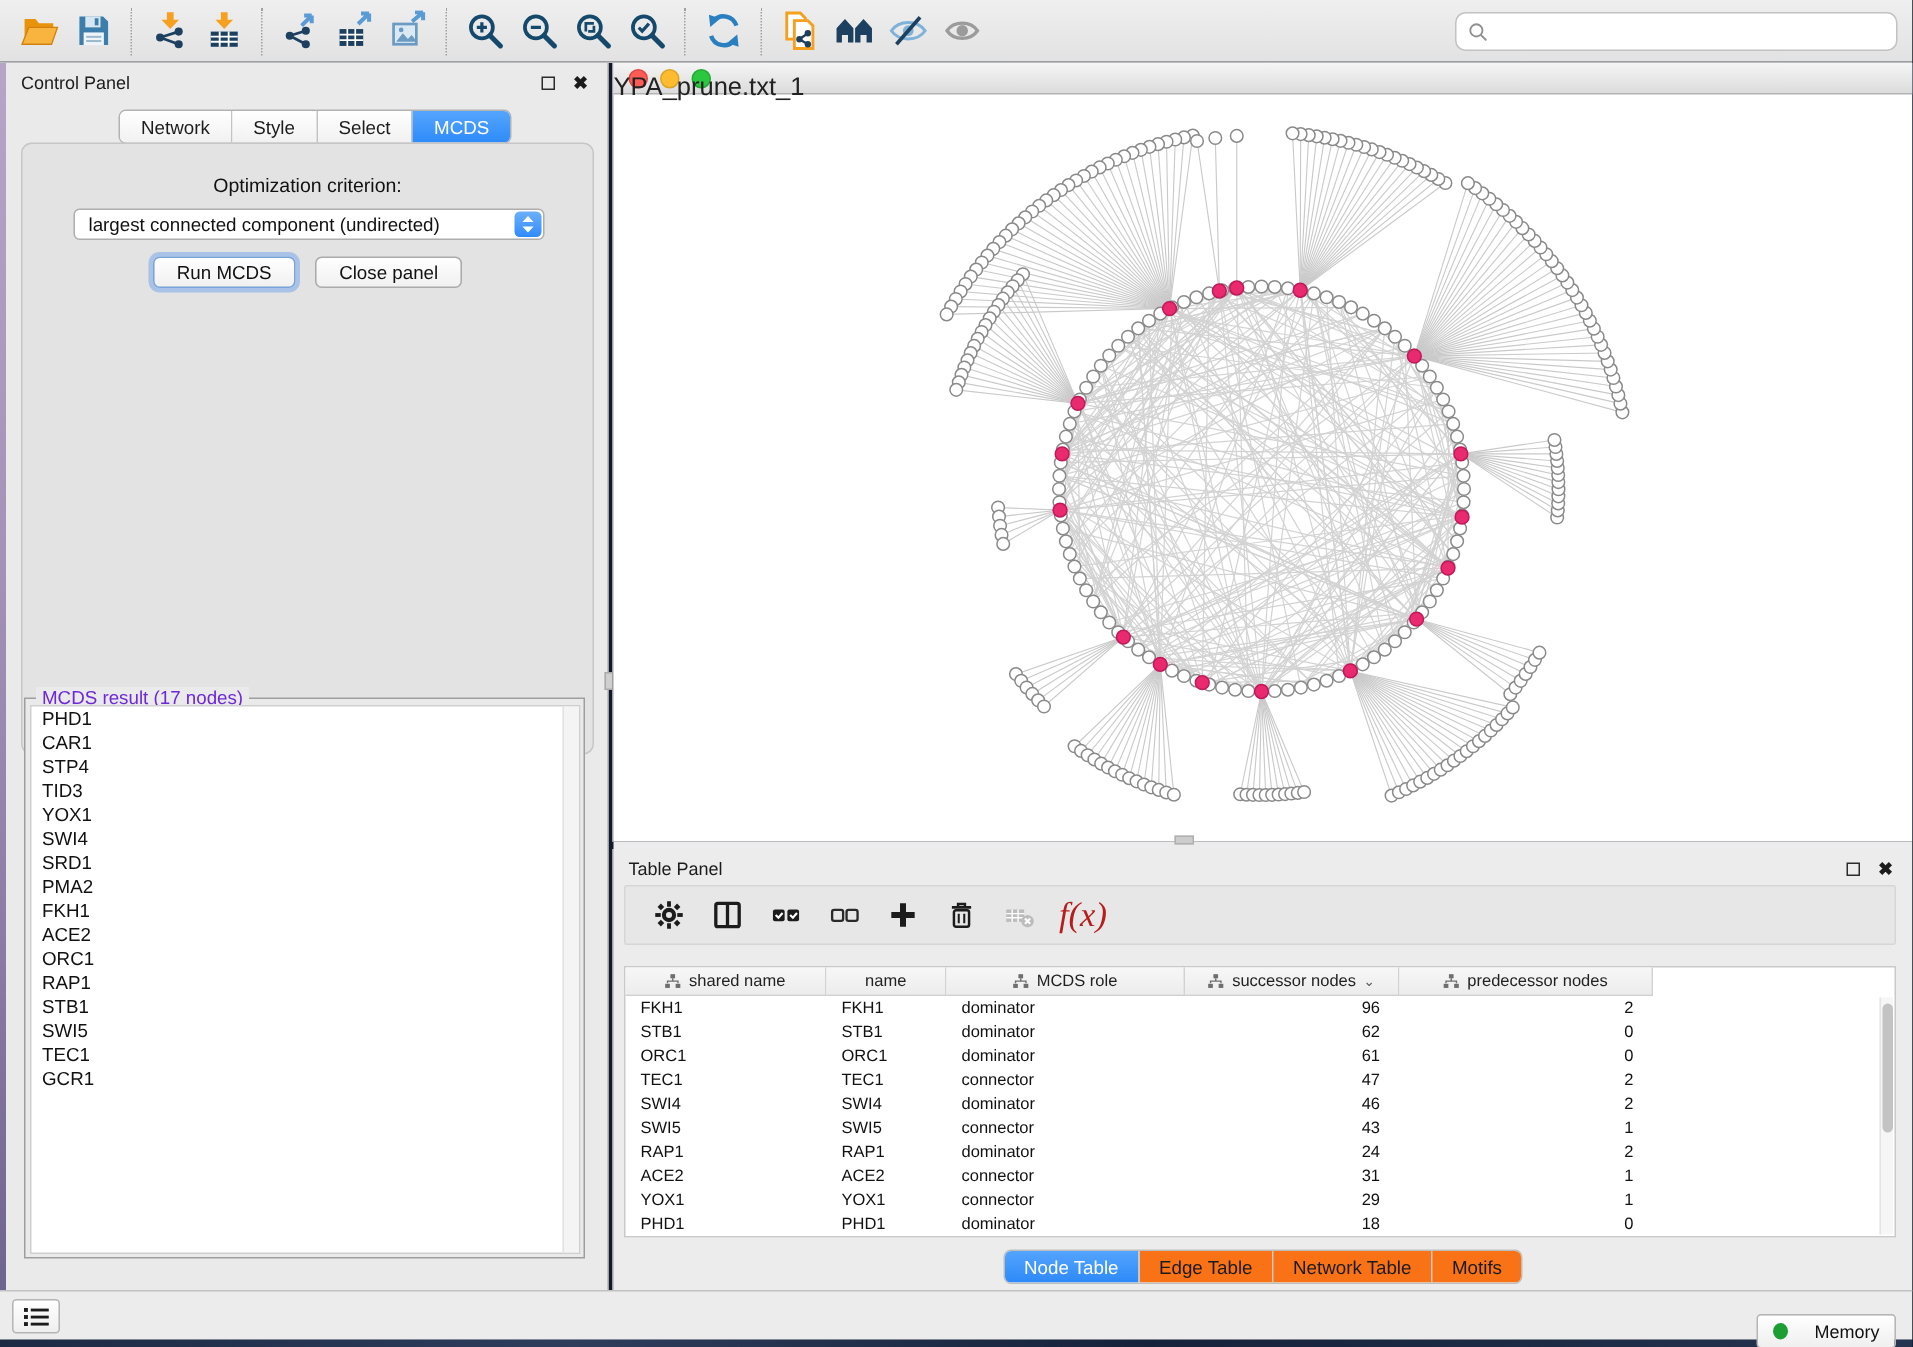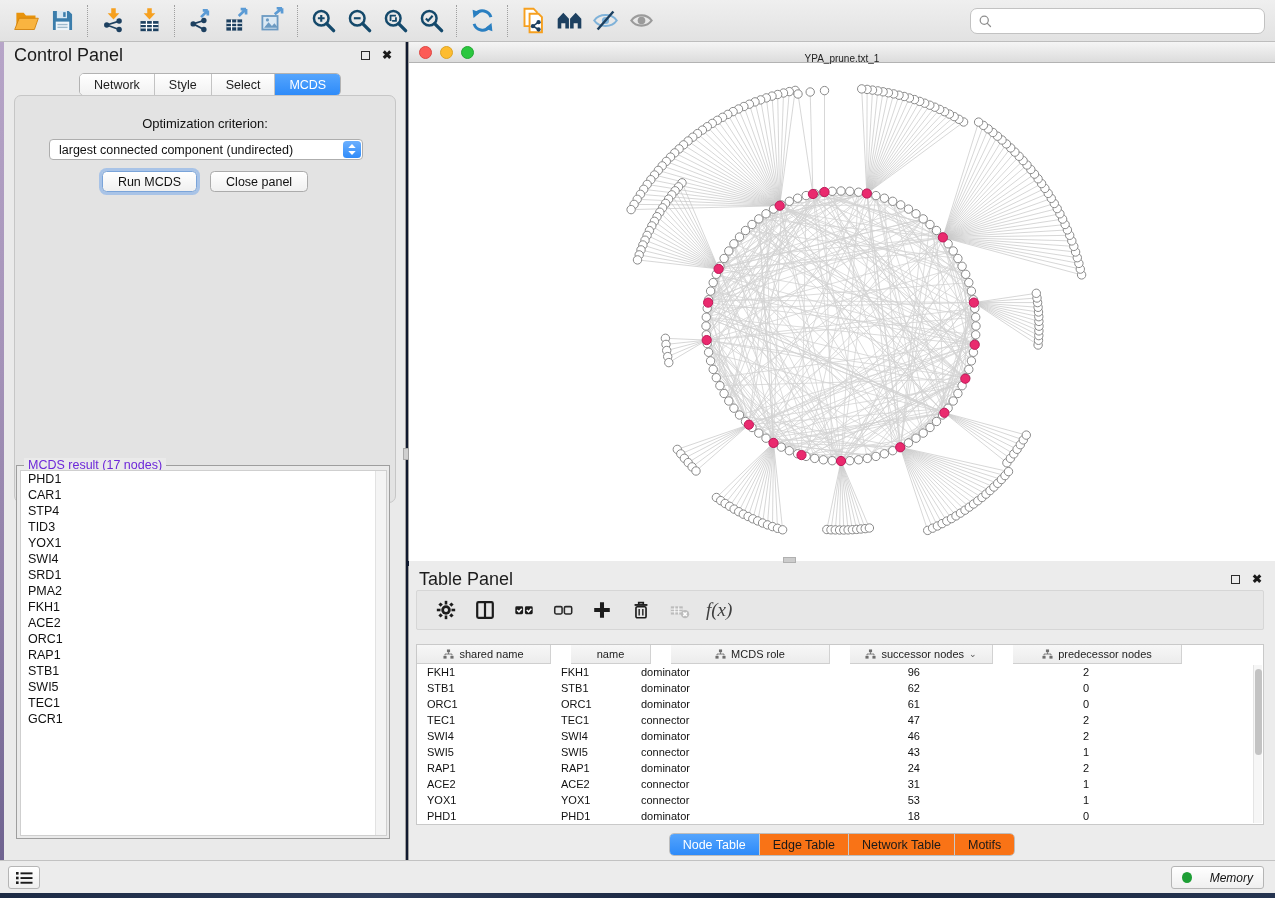--- a/index.html
+++ b/index.html
@@ -21,21 +21,21 @@
   .tbtn svg { width:27px; height:27px; }
   .tsep { width:1px; height:32px; margin:0 7px; border-left:1px dotted #9f9f9f; }
   #search-wrap { position:absolute; right:10px; top:8px; width:295px; height:26px;
     background:#fff; border:1px solid #c2c2c2; border-radius:7px; display:flex; align-items:center; padding-left:7px; }
   #search-wrap svg { width:15px; height:15px; }
   #search-input { border:none; outline:none; flex:1; height:22px; font-size:12px; background:transparent; }
 
   
   #control-panel { left:4px; top:42px; width:402px; height:818px; background:#eaeaea; border-right:1px solid #9f9f9f; }
   .panel-head { height:26px; display:flex; align-items:center; padding:0 10px; }
-  .panel-title { font-size:18px; color:#1c1c1c; }
+  .panel-title { font-size:12px; color:#1c1c1c; }
   .panel-head .spacer { flex:1; }
   .mini-icon { width:16px; height:16px; display:flex; align-items:center; justify-content:center; margin-left:6px; }
   .float-glyph { width:9px; height:9px; border:1.6px solid #2b2b2b; background:transparent; }
   .close-glyph { font-size:12px; font-weight:bold; color:#1b1b1b; line-height:1; }
 
   #cp-tabs { position:absolute; left:75px; top:31px; display:flex; border:1px solid #b2b2b2; border-radius:5px; overflow:hidden; background:#fdfdfd; }
   .cp-tab { height:21px; padding:0 14px; display:flex; align-items:center; font-size:12.5px; color:#1d1d1d;
     background:linear-gradient(180deg,#ffffff,#f1f1f1); border-right:1px solid #c3c3c3; }
   .cp-tab:last-child { border-right:none; }
   .cp-tab.selected { background:linear-gradient(180deg,#55a5fd,#2e8bf9); color:#fff; }
@@ -66,33 +66,33 @@
   #h-knob { left:783px; top:557px; width:13px; height:6px; background:#cccccc; border:1px solid #b0b0b0; }
 
   
   #net-window { left:408px; top:42px; width:867px; height:519px; background:#fff; border-left:1px solid #9f9f9f; }
   #net-titlebar { height:21px; background:linear-gradient(180deg,#f5f5f5,#dcdcdc); border-bottom:1px solid #b3b3b3;
     display:flex; align-items:center; position:relative; }
   .tl { width:13px; height:13px; border-radius:50%; margin-left:8px; }
   .tl.red { background:#fc5b56; border:1px solid #dd4742; margin-left:10px; }
   .tl.yellow { background:#fdbc2f; border:1px solid #dda423; }
   .tl.green { background:#2bc73f; border:1px solid #22a834; }
-  #net-title { position:absolute; left:0; width:100%; text-align:center; font-size:10px; color:#222;margin-top:12px; }
+  #net-title { position:absolute; left:0; width:100%; text-align:left; font-size:17px; color:#222;margin-top:12px; }
   #graph-svg { display:block; }
 
   
   #table-panel { left:408px; top:566px; width:867px; height:294px; background:#ececec; border-left:1px solid #9f9f9f; }
   #tp-toolbar { position:absolute; left:7px; top:24px; width:848px; height:40px; background:#e7e7e7;
     border:1px solid #d6d6d6; border-radius:2px; display:flex; align-items:center; padding-left:14px; gap:9px; }
   .tp-ic { width:30px; height:30px; display:flex; align-items:center; justify-content:center; }
   .tp-ic svg { width:22px; height:22px; }
-  .fx-label { font-size:19px; font-style:italic; font-family:"Liberation Serif", serif; color:#404040; padding-left:2px; }
+  .fx-label { font-size:23px; font-style:italic; font-family:"Liberation Serif", serif; color:#b91c1c; padding-left:2px; }
 
   #node-table { position:absolute; left:7px; top:78px; width:848px; height:181px; background:#fff; border:1px solid #c9c9c9; }
-  #thead { display:flex; height:19px;gap:20px; }
+  #thead { display:flex; height:19px; }
   .th { background:linear-gradient(180deg,#f7f7f7,#ececec); border-right:1px solid #d2d2d2; border-bottom:1px solid #cfcfcf;
     display:flex; align-items:center; justify-content:center; gap:5px; font-size:11px; color:#222; }
   .th svg { width:11px; height:11px; }
   .sort-arrow { font-size:9px; color:#555; }
   .col0{width:134px}.col1{width:80px}.col2{width:159px}.col3{width:143px}.col4{width:169px}
   .trow { display:flex; height:16px; align-items:center; }
   .td { font-size:11px; color:#111; overflow:hidden; white-space:nowrap; }
   .td.l { padding-left:10px; text-align:left; }
   .td.r { padding-right:13px; text-align:right; }
   #tbl-vscroll { position:absolute; right:1px; top:20px; width:9px; height:158px; background:#f6f6f6; border-left:1px solid #e4e4e4; }
@@ -102,23 +102,23 @@
   .tp-tab-group { display:flex; border:1px solid #bdbdbd; border-radius:5px; overflow:hidden; background:#fff; }
   .tp-tab { height:21px; padding:0 13px; display:flex; align-items:center; font-size:12.5px; color:#1a1a1a;
     background:#f97316; border-right:1px solid #c9c9c9; }
   .tp-tab:last-child { border-right:none; }
   .tp-tab.selected { background:linear-gradient(180deg,#54a4fd,#2d8af9); color:#fff; }
 
   
   #statusbar { left:0; top:860px; width:1275px; height:33px; background:#ececec; border-top:1px solid #c2c2c2; }
   #list-btn { position:absolute; left:8px; top:5px; width:32px; height:23px; background:linear-gradient(180deg,#fff,#efefef);
     border:1px solid #b5b5b5; border-radius:3px; display:flex; align-items:center; justify-content:center; }
-  #memory-btn { position:absolute; right:11px; top:5px; height:23px; padding:0 10px;
+  #memory-btn { position:absolute; right:11px; top:15px; height:23px; padding:0 10px;
     background:linear-gradient(180deg,#fff,#efefef); border:1px solid #b5b5b5; border-radius:3px;
-    display:flex; align-items:center; gap:18px; font-size:12px; color:#111;font-style:italic; }
+    display:flex; align-items:center; gap:18px; font-size:12px; color:#111; }
   .green-dot { width:10px; height:11px; border-radius:50%; background:#1d9e35; }
 </style>
 </head>
 <body>
 
 <div class="abs" id="wall-left"></div>
 <div class="abs" id="wall-bottom"></div>
 
 <div class="abs" id="toolbar">
   <div class="tbtn">
@@ -1318,21 +1318,21 @@
           <div class="td col0 l">ACE2</div>
           <div class="td col1 l">ACE2</div>
           <div class="td col2 l">connector</div>
           <div class="td col3 r">31</div>
           <div class="td col4 r">1</div>
         </div>
         <div class="trow">
           <div class="td col0 l">YOX1</div>
           <div class="td col1 l">YOX1</div>
           <div class="td col2 l">connector</div>
-          <div class="td col3 r">53</div>
+          <div class="td col3 r">29</div>
           <div class="td col4 r">1</div>
         </div>
         <div class="trow">
           <div class="td col0 l">PHD1</div>
           <div class="td col1 l">PHD1</div>
           <div class="td col2 l">dominator</div>
           <div class="td col3 r">18</div>
           <div class="td col4 r">0</div>
         </div>
       </div>

